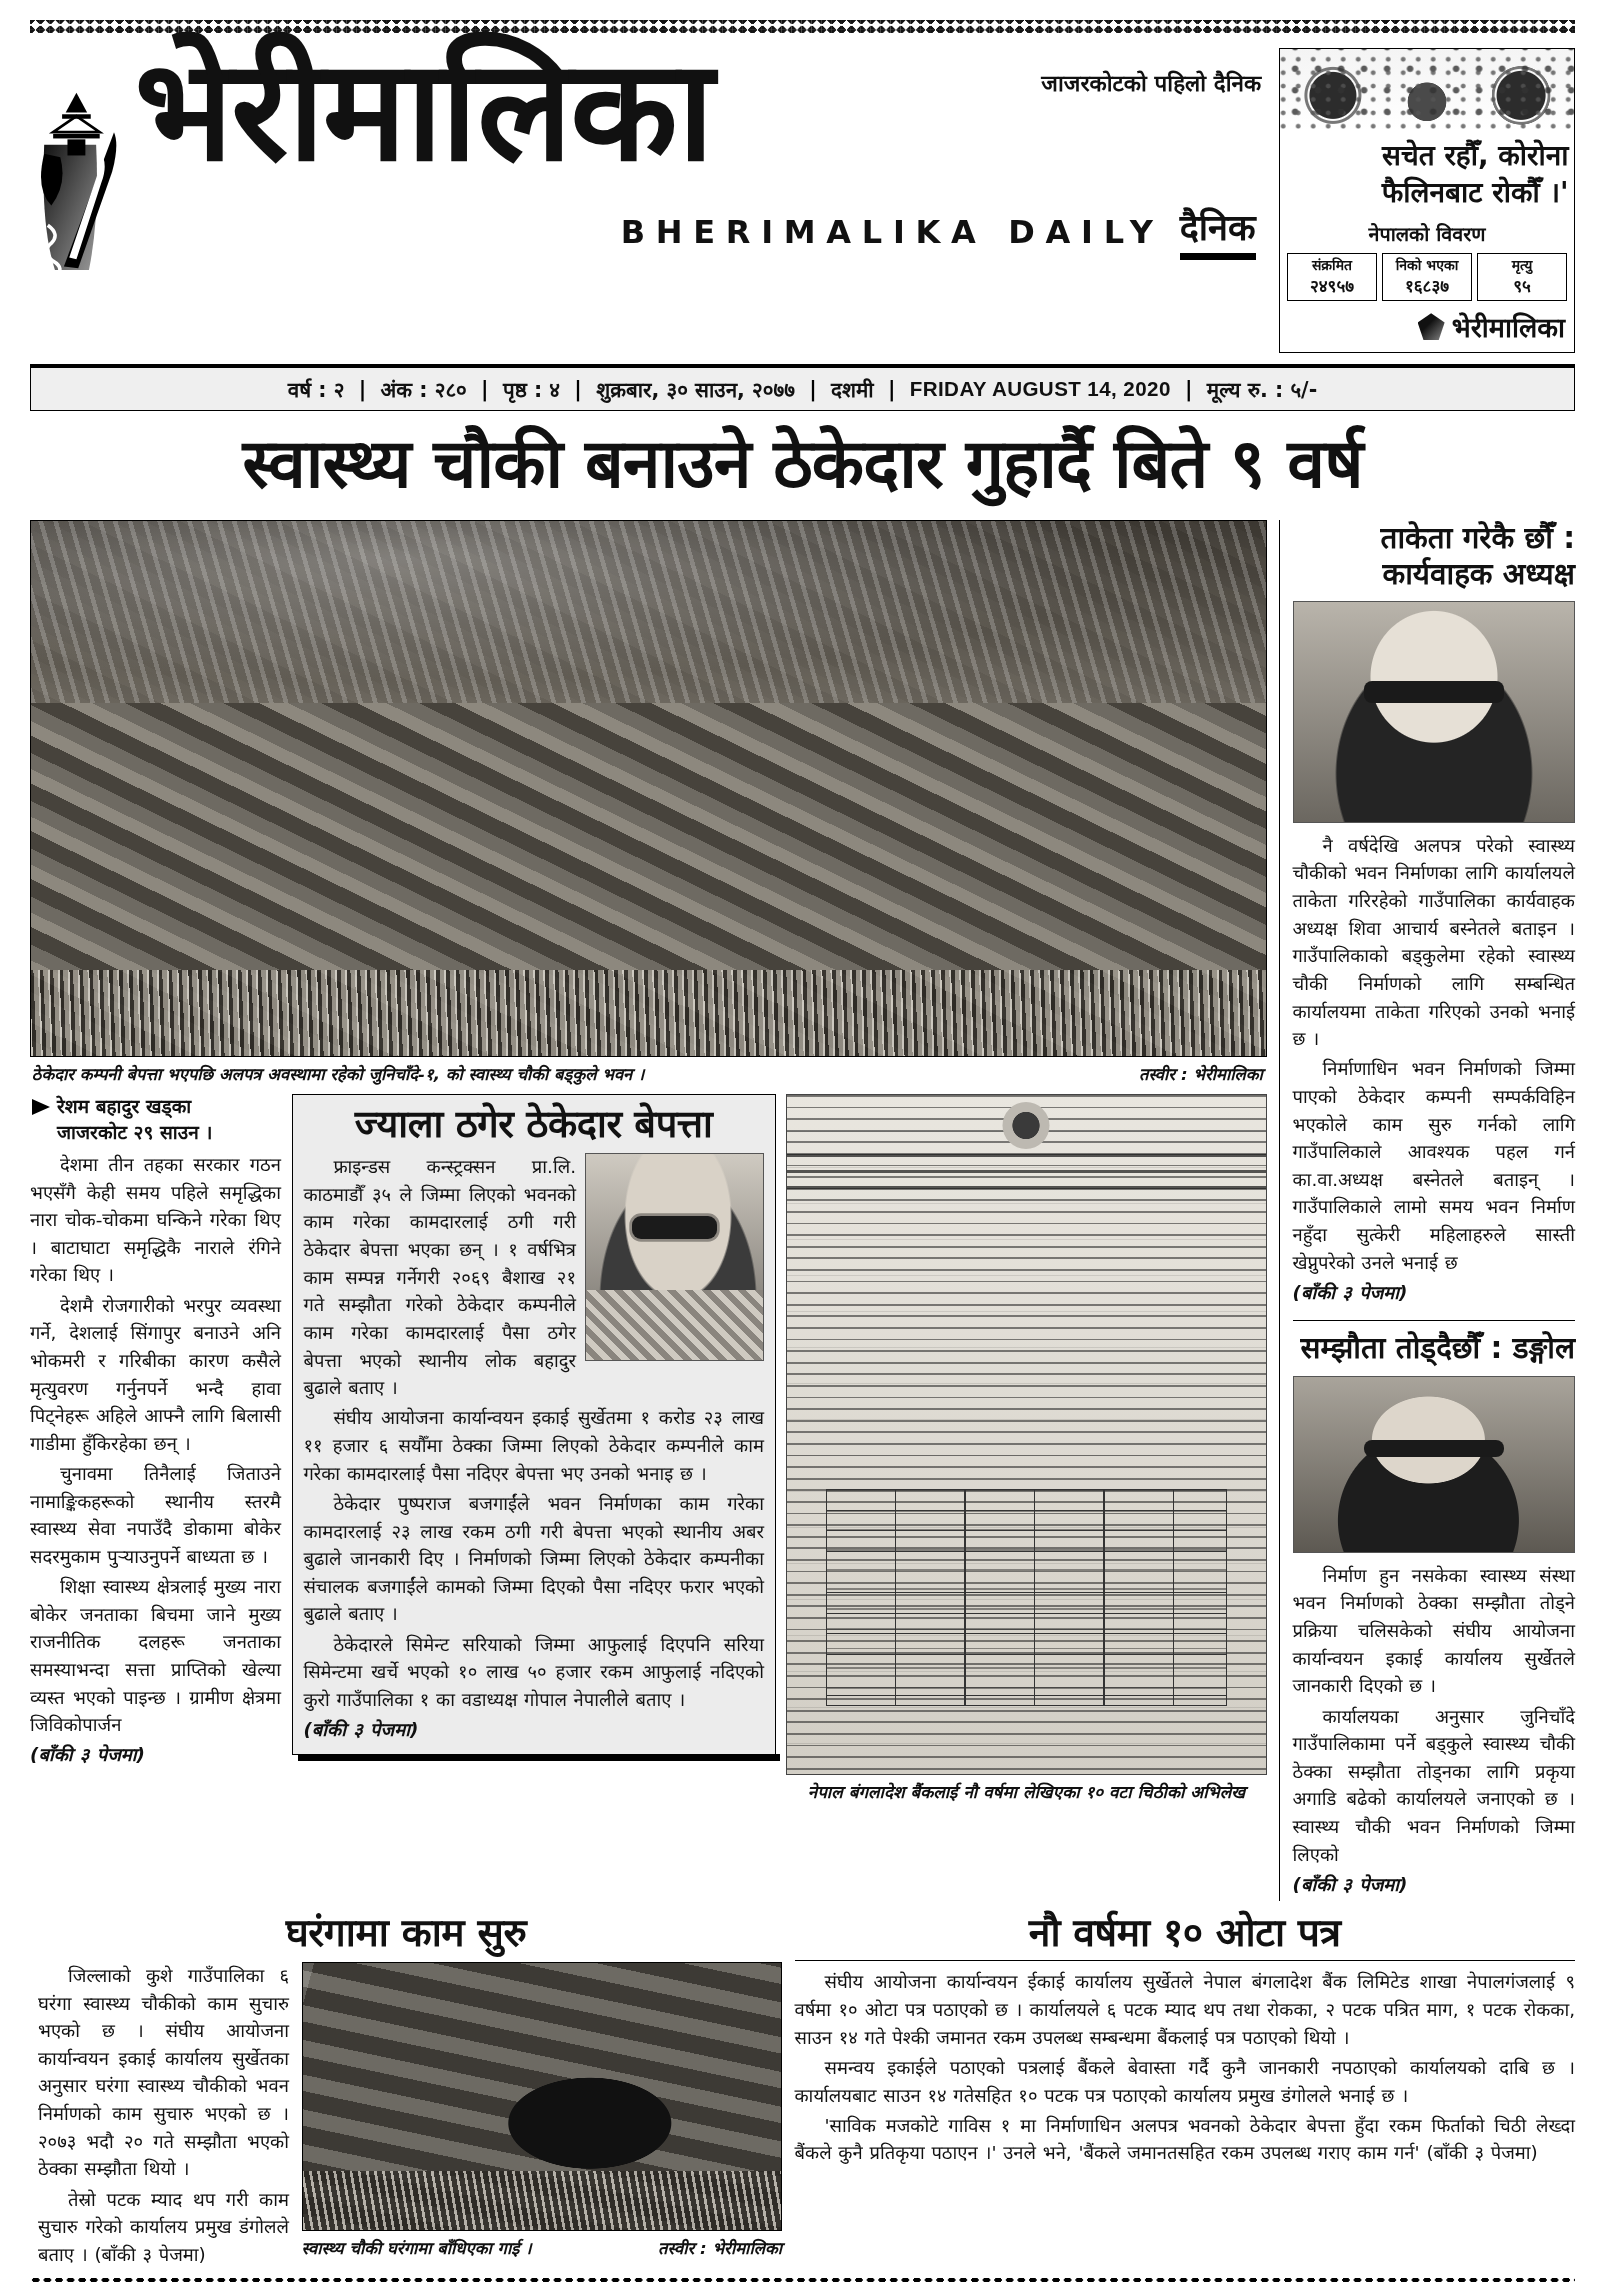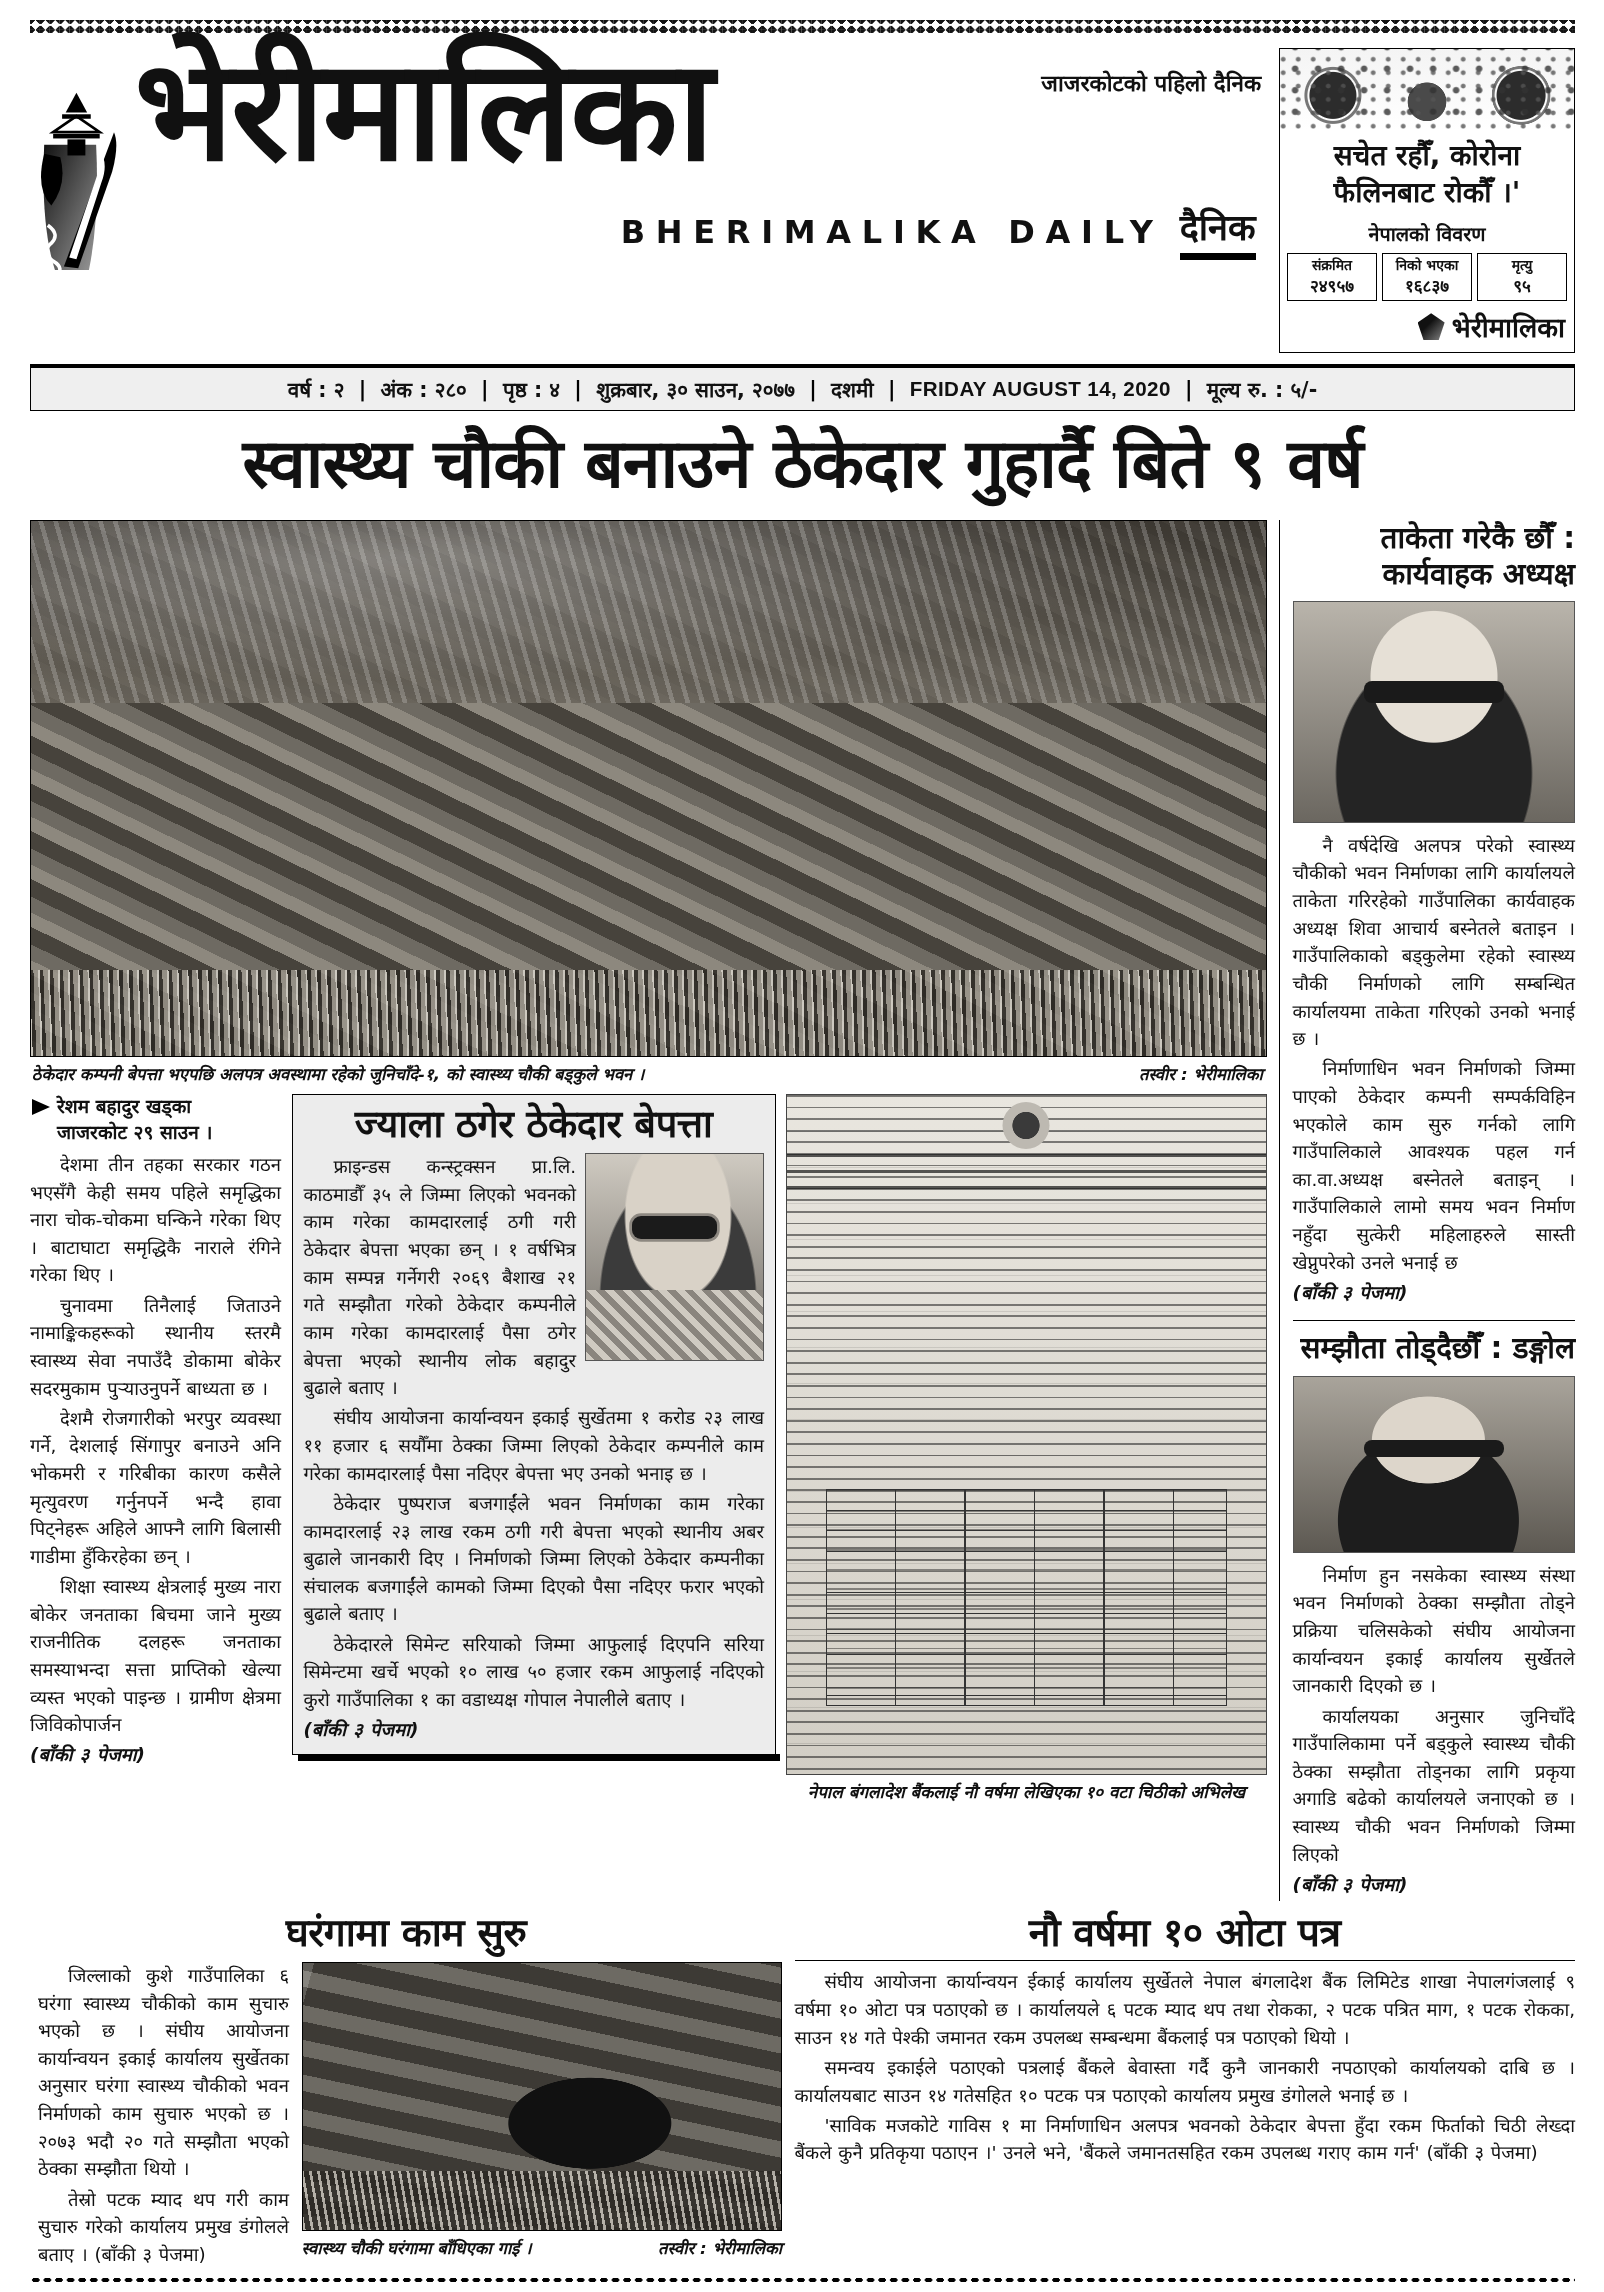--- a/index.html
+++ b/index.html
@@ -138,21 +138,21 @@
     content:"";
     position:absolute; inset:0;
     background-image:
       radial-gradient(circle, #333 0 2.7px, transparent 3.6px),
       radial-gradient(circle, #555 0 1.8px, transparent 2.7px);
     background-size: 23px 21.5px, 15px 13.4px;
     background-position: 3.6px 9px, 10.7px 3.6px;
     opacity:.55;
   }
   .corona-slogan {
-    text-align: center;
+    text-align: right;
     font-size: 28px;
     font-weight: 700;
     line-height: 1.3;
     padding: 9px 5.4px 1.8px;
   }
   .corona-sub {
     text-align: center;
     font-size: 19.7px;
     font-weight: 600;
     padding: 7.2px 0 5.4px;
@@ -526,22 +526,22 @@
 
       <div class="lower-grid">
 
         <div class="lc lc-1">
           <div class="byline">
             <span class="tri"></span>
             <span>रेशम बहादुर खड्का</span><br>
             <span>जाजरकोट २९ साउन ।</span>
           </div>
           <p class="art indent">देशमा तीन तहका सरकार गठन भएसँगै केही समय पहिले समृद्धिका नारा चोक-चोकमा घन्किने गरेका थिए । बाटाघाटा समृद्धिकै नाराले रंगिने गरेका थिए ।</p>
+          <p class="art indent">देशमै रोजगारीको भरपुर व्यवस्था गर्ने, देशलाई सिंगापुर बनाउने अनि भोकमरी र गरिबीका कारण कसैले मृत्युवरण गर्नुनपर्ने भन्दै हावा पिट्नेहरू अहिले आफ्नै लागि बिलासी गाडीमा हुँकिरहेका छन् ।</p>
           <p class="art indent">चुनावमा तिनैलाई जिताउने नामाङ्किकहरूको स्थानीय स्तरमै स्वास्थ्य सेवा नपाउँदै डोकामा बोकेर सदरमुकाम पुऱ्याउनुपर्ने बाध्यता छ ।</p>
-          <p class="art indent">देशमै रोजगारीको भरपुर व्यवस्था गर्ने, देशलाई सिंगापुर बनाउने अनि भोकमरी र गरिबीका कारण कसैले मृत्युवरण गर्नुनपर्ने भन्दै हावा पिट्नेहरू अहिले आफ्नै लागि बिलासी गाडीमा हुँकिरहेका छन् ।</p>
           <p class="art indent">शिक्षा स्वास्थ्य क्षेत्रलाई मुख्य नारा बोकेर जनताका बिचमा जाने मुख्य राजनीतिक दलहरू जनताका समस्याभन्दा सत्ता प्राप्तिको खेल्या व्यस्त भएको पाइन्छ । ग्रामीण क्षेत्रमा जिविकोपार्जन</p>
           <p class="art cont">(बाँकी ३ पेजमा)</p>
         </div>
 
         <div class="lc lc-2">
           <div class="boxed">
             <h2>ज्याला ठगेर ठेकेदार बेपत्ता</h2>
             <div class="boxed-inner">
               <div class="boxed-text">
                 <p class="art indent">फ्राइन्डस कन्स्ट्रक्सन प्रा.लि. काठमाडौँ ३५ ले जिम्मा लिएको भवनको काम गरेका कामदारलाई ठगी गरी ठेकेदार बेपत्ता भएका छन् । १ वर्षभित्र काम सम्पन्न गर्नेगरी २०६९ बैशाख २१ गते सम्झौता गरेको ठेकेदार कम्पनीले काम गरेका कामदारलाई पैसा ठगेर बेपत्ता भएको स्थानीय लोक बहादुर बुढाले बताए ।</p>

